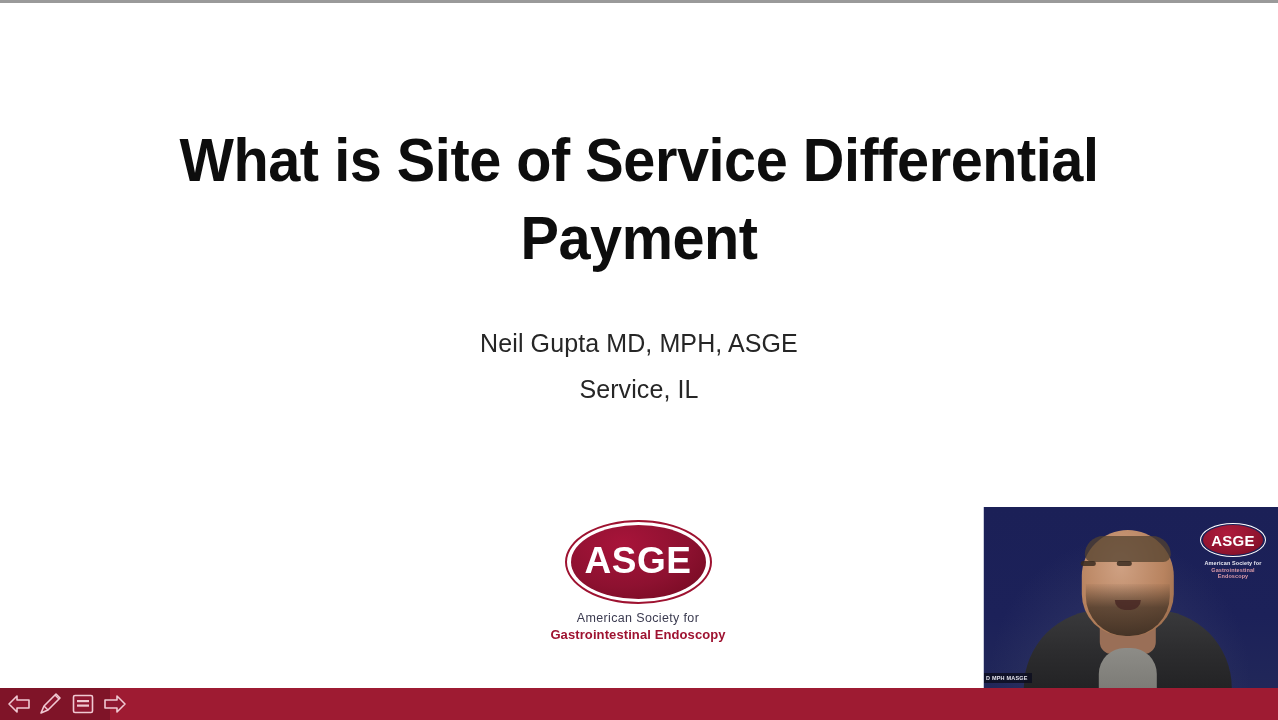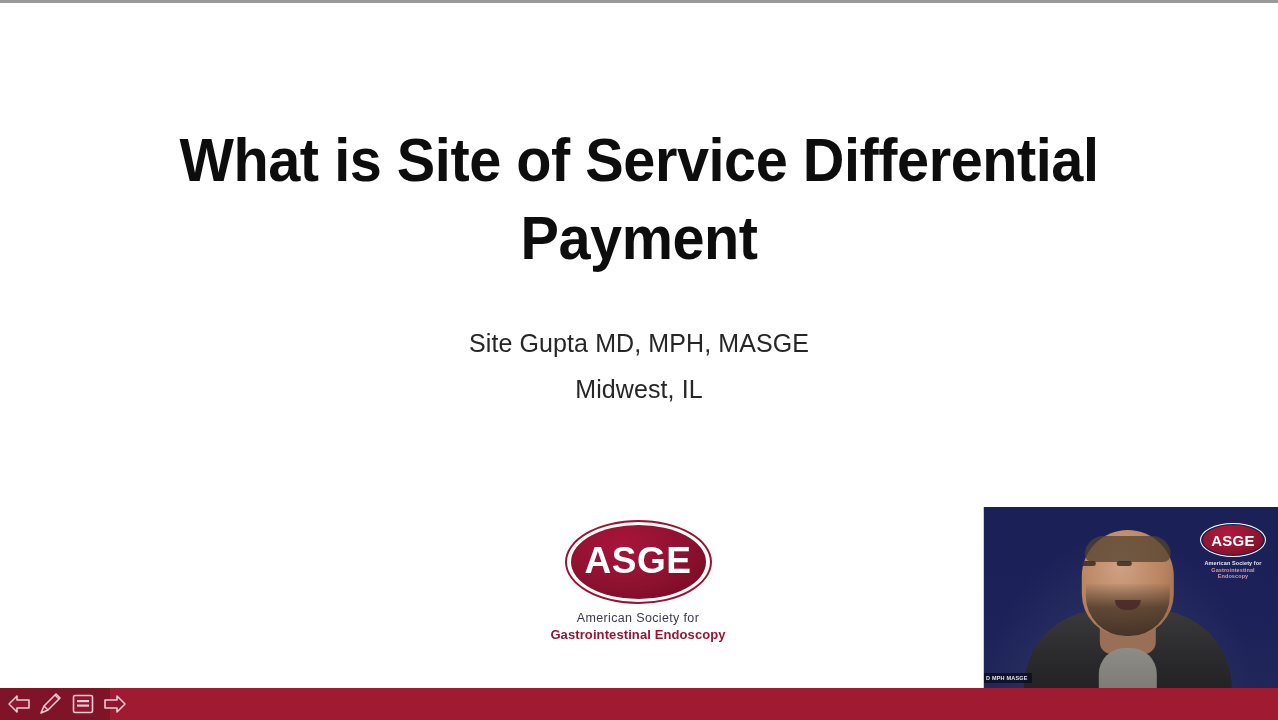--- a/index.html
+++ b/index.html
@@ -337,22 +337,22 @@
 </head>
 <body>
 
 <div class="top-rule"></div>
 
 <div class="slide">
 
   <div class="slide-title">What is Site of Service Differential Payment</div>
 
   <div class="slide-subtitle">
-    <div class="subtitle-line">Site Gupta MD, MPH, MASGE</div>
-    <div class="subtitle-line">Midwest, IL</div>
+    <div class="subtitle-line">Neil Gupta MD, MPH, ASGE</div>
+    <div class="subtitle-line">Service, IL</div>
   </div>
 
   <div class="asge-logo">
     <div class="asge-oval-wrap">
       <div class="asge-oval-ring"></div>
       <div class="asge-oval"></div>
       <div class="asge-oval-text">ASGE</div>
     </div>
     <div class="asge-sub1">American Society for</div>
     <div class="asge-sub2">Gastrointestinal Endoscopy</div>

